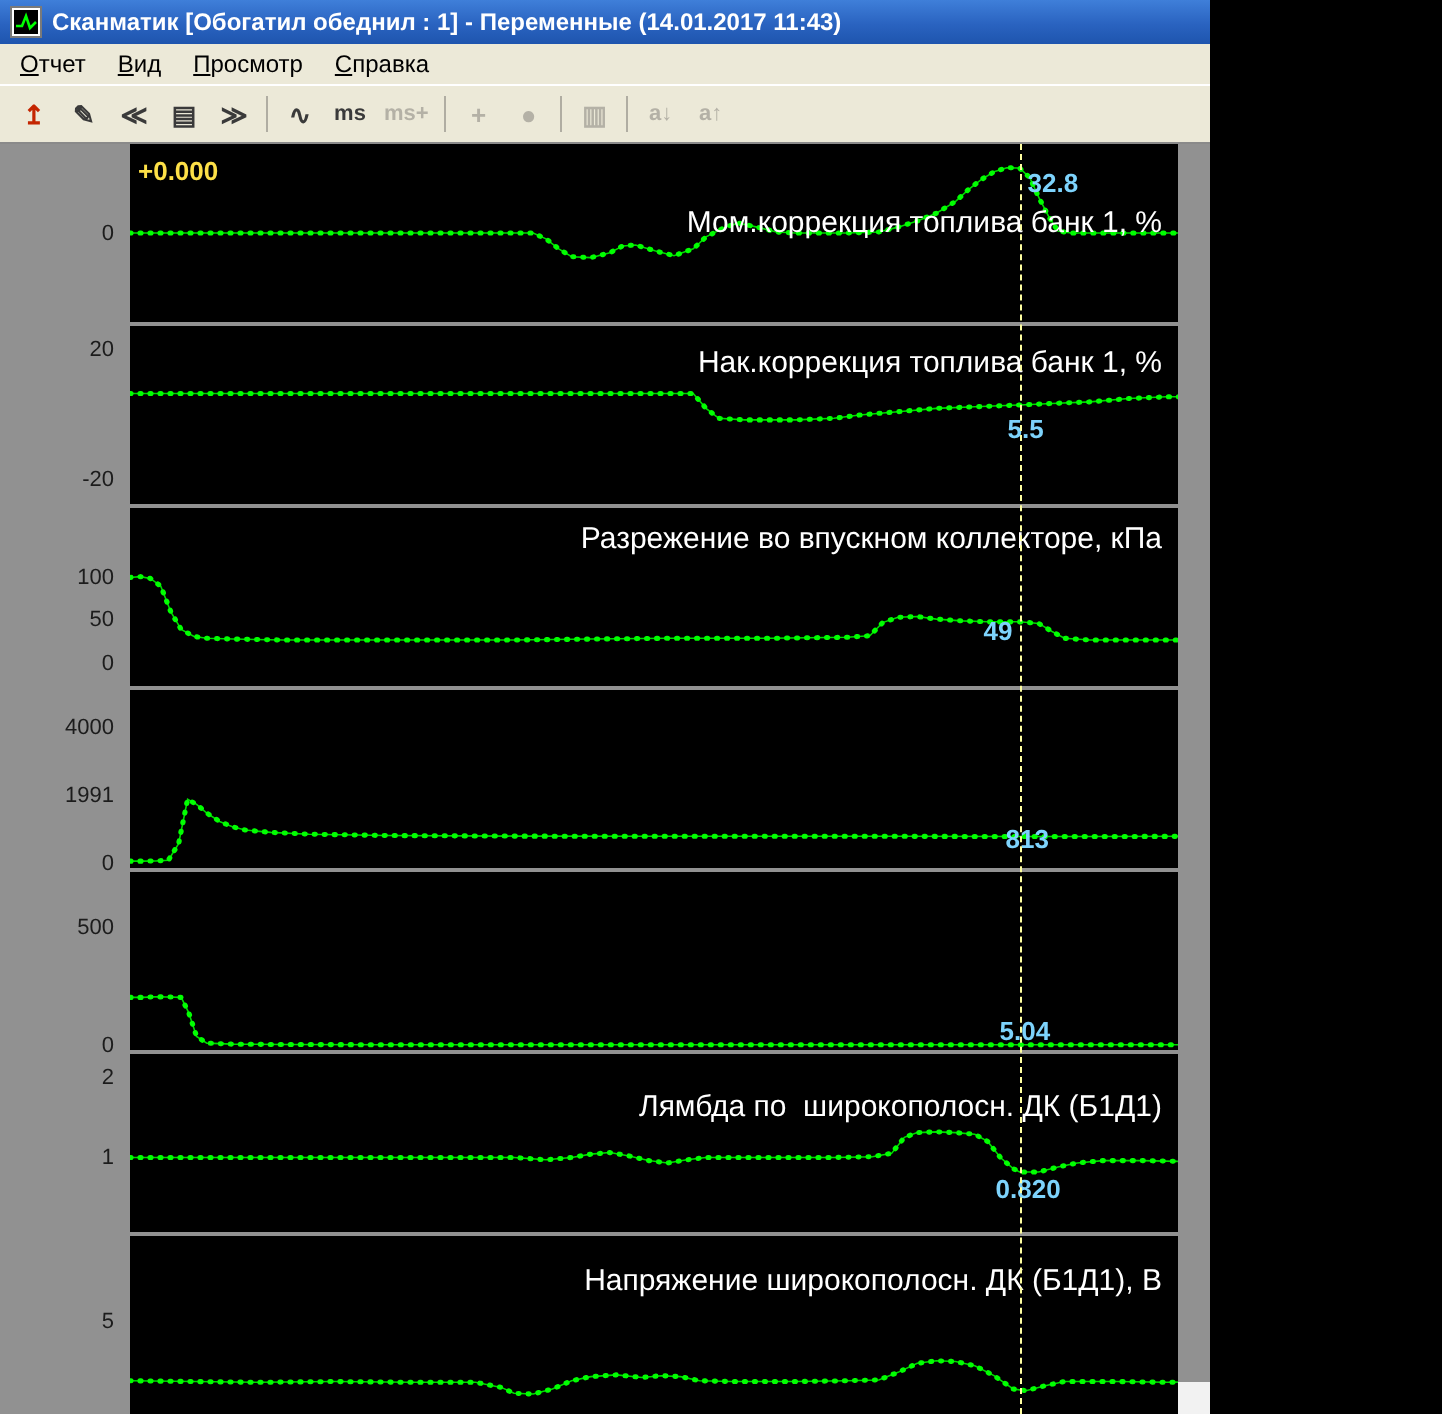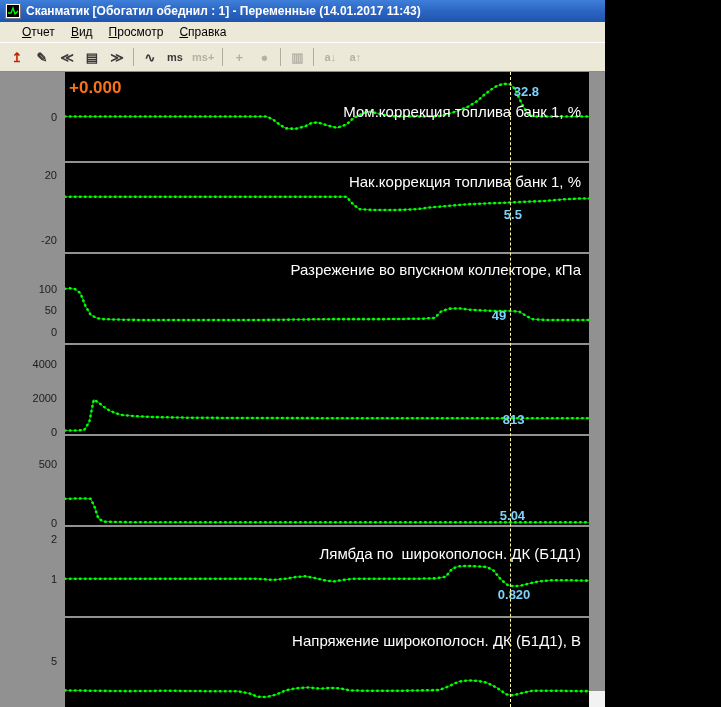--- a/index.html
+++ b/index.html
@@ -17,21 +17,21 @@
     display: flex; align-items: center; gap: 5px; padding: 0 5px;
     color: #fff; font-size: 12px; font-weight: bold;
     white-space: nowrap;
   }
   .appicon { width: 16px; height: 16px; display: inline-block; }
 
   
   .menubar {
     height: 21px; flex: 0 0 21px; background: #ece9d8;
     display: flex; align-items: center; font-size: 12px; color: #000;
-    padding-left: 14px; border-bottom: 1px solid #ffffff;
+    padding-left: 2px; border-bottom: 1px solid #ffffff;
   }
   .menu-item { padding: 3px 8px; cursor: default; }
 
   
   .toolbar {
     height: 29px; flex: 0 0 29px; background: #ece9d8;
     border-bottom: 1px solid #8a8a8a;
     display: flex; align-items: center; padding: 0 5px; gap: 1px;
   }
   .tbtn {
@@ -65,22 +65,22 @@
   }
   .cursor-val {
     position: absolute; color: #7dd3fc; font-size: 13px; font-weight: bold;
     z-index: 5; white-space: nowrap;
   }
   .cursor-line {
     position: absolute; top: 0; bottom: 0; width: 0;
     border-left: 1px dashed #ffffa0; z-index: 4;
   }
   .overlay-time {
-    position: absolute; left: 69px; top: 6px; color: #f97316;
-    font-size: 17px; font-weight: bold; z-index: 5;
+    position: absolute; left: 69px; top: 6px; color: #fde047;
+    font-size: 13px; font-weight: bold; z-index: 5;
   }
 </style>
 </head>
 <body>
 
 <div class="window">
 
   <div class="titlebar">
     <span class="appicon">
       <svg width="16" height="16" viewBox="0 0 16 16">
@@ -151,21 +151,21 @@
           <div class="tick" style="top: calc(63.41% - 6px);">50</div>
           <div class="tick" style="top: calc(87.8% - 6px);">0</div>
           <div class="cursor-val" style="left: 491.8px; top: 54px;">49</div>
         </div>
         <div class="strip">
           <svg viewBox="0 0 640 91" preserveAspectRatio="none" width="640" style="height: 100%;">
             <polyline points="0.0,87.5 6.4,87.5 12.8,87.4 19.2,87.0 24.3,78.6 28.8,55.9 33.3,58.5 38.4,62.9 44.8,67.2 51.2,69.9 57.6,71.6 70.4,72.8 89.6,73.7 128.0,74.4 192.0,74.7 256.0,74.8 320.0,74.8 384.0,74.8 444.8,74.9 480.0,74.9 534.4,74.8" fill="none" stroke="#00ff00" stroke-width="0.8" opacity="0.85"></polyline>
             <polyline points="0.0,87.5 6.4,87.5 12.8,87.4 19.2,87.0 24.3,78.6 28.8,55.9 33.3,58.5 38.4,62.9 44.8,67.2 51.2,69.9 57.6,71.6 70.4,72.8 89.6,73.7 128.0,74.4 192.0,74.7 256.0,74.8 320.0,74.8 384.0,74.8 444.8,74.9 480.0,74.9 534.4,74.8" fill="none" stroke="#00ff00" stroke-width="2.6" stroke-dasharray="0.5 4.5" stroke-linecap="round"></polyline>
           </svg>
           <div class="tick" style="top: calc(21.11% - 6px);">4000</div>
-          <div class="tick" style="top: calc(59.5% - 6px);">2000</div>
+          <div class="tick" style="top: calc(59.5% - 6px);">1991</div>
           <div class="tick" style="top: calc(97.89% - 6px);">0</div>
           <div class="cursor-val" style="left: 502.8px; top: 67px;">813</div>
         </div>
         <div class="strip">
           <svg viewBox="0 0 640 91" preserveAspectRatio="none" width="640" style="height: 100%;">
             <polyline points="0.0,64.1 6.4,64.1 12.8,63.8 19.2,63.9 25.6,64.1 29.4,72.0 33.3,84.1 38.4,87.5 51.2,88.0 76.8,88.2 128.0,88.3 192.0,88.3 256.0,88.3 320.0,88.3 384.0,88.3 444.8,88.3 492.8,88.3 534.4,88.3" fill="none" stroke="#00ff00" stroke-width="0.8" opacity="0.85"></polyline>
             <polyline points="0.0,64.1 6.4,64.1 12.8,63.8 19.2,63.9 25.6,64.1 29.4,72.0 33.3,84.1 38.4,87.5 51.2,88.0 76.8,88.2 128.0,88.3 192.0,88.3 256.0,88.3 320.0,88.3 384.0,88.3 444.8,88.3 492.8,88.3 534.4,88.3" fill="none" stroke="#00ff00" stroke-width="2.6" stroke-dasharray="0.5 4.5" stroke-linecap="round"></polyline>
           </svg>
           <div class="tick" style="top: calc(31.07% - 6px);">500</div>
           <div class="tick" style="top: calc(97.73% - 6px);">0</div>

